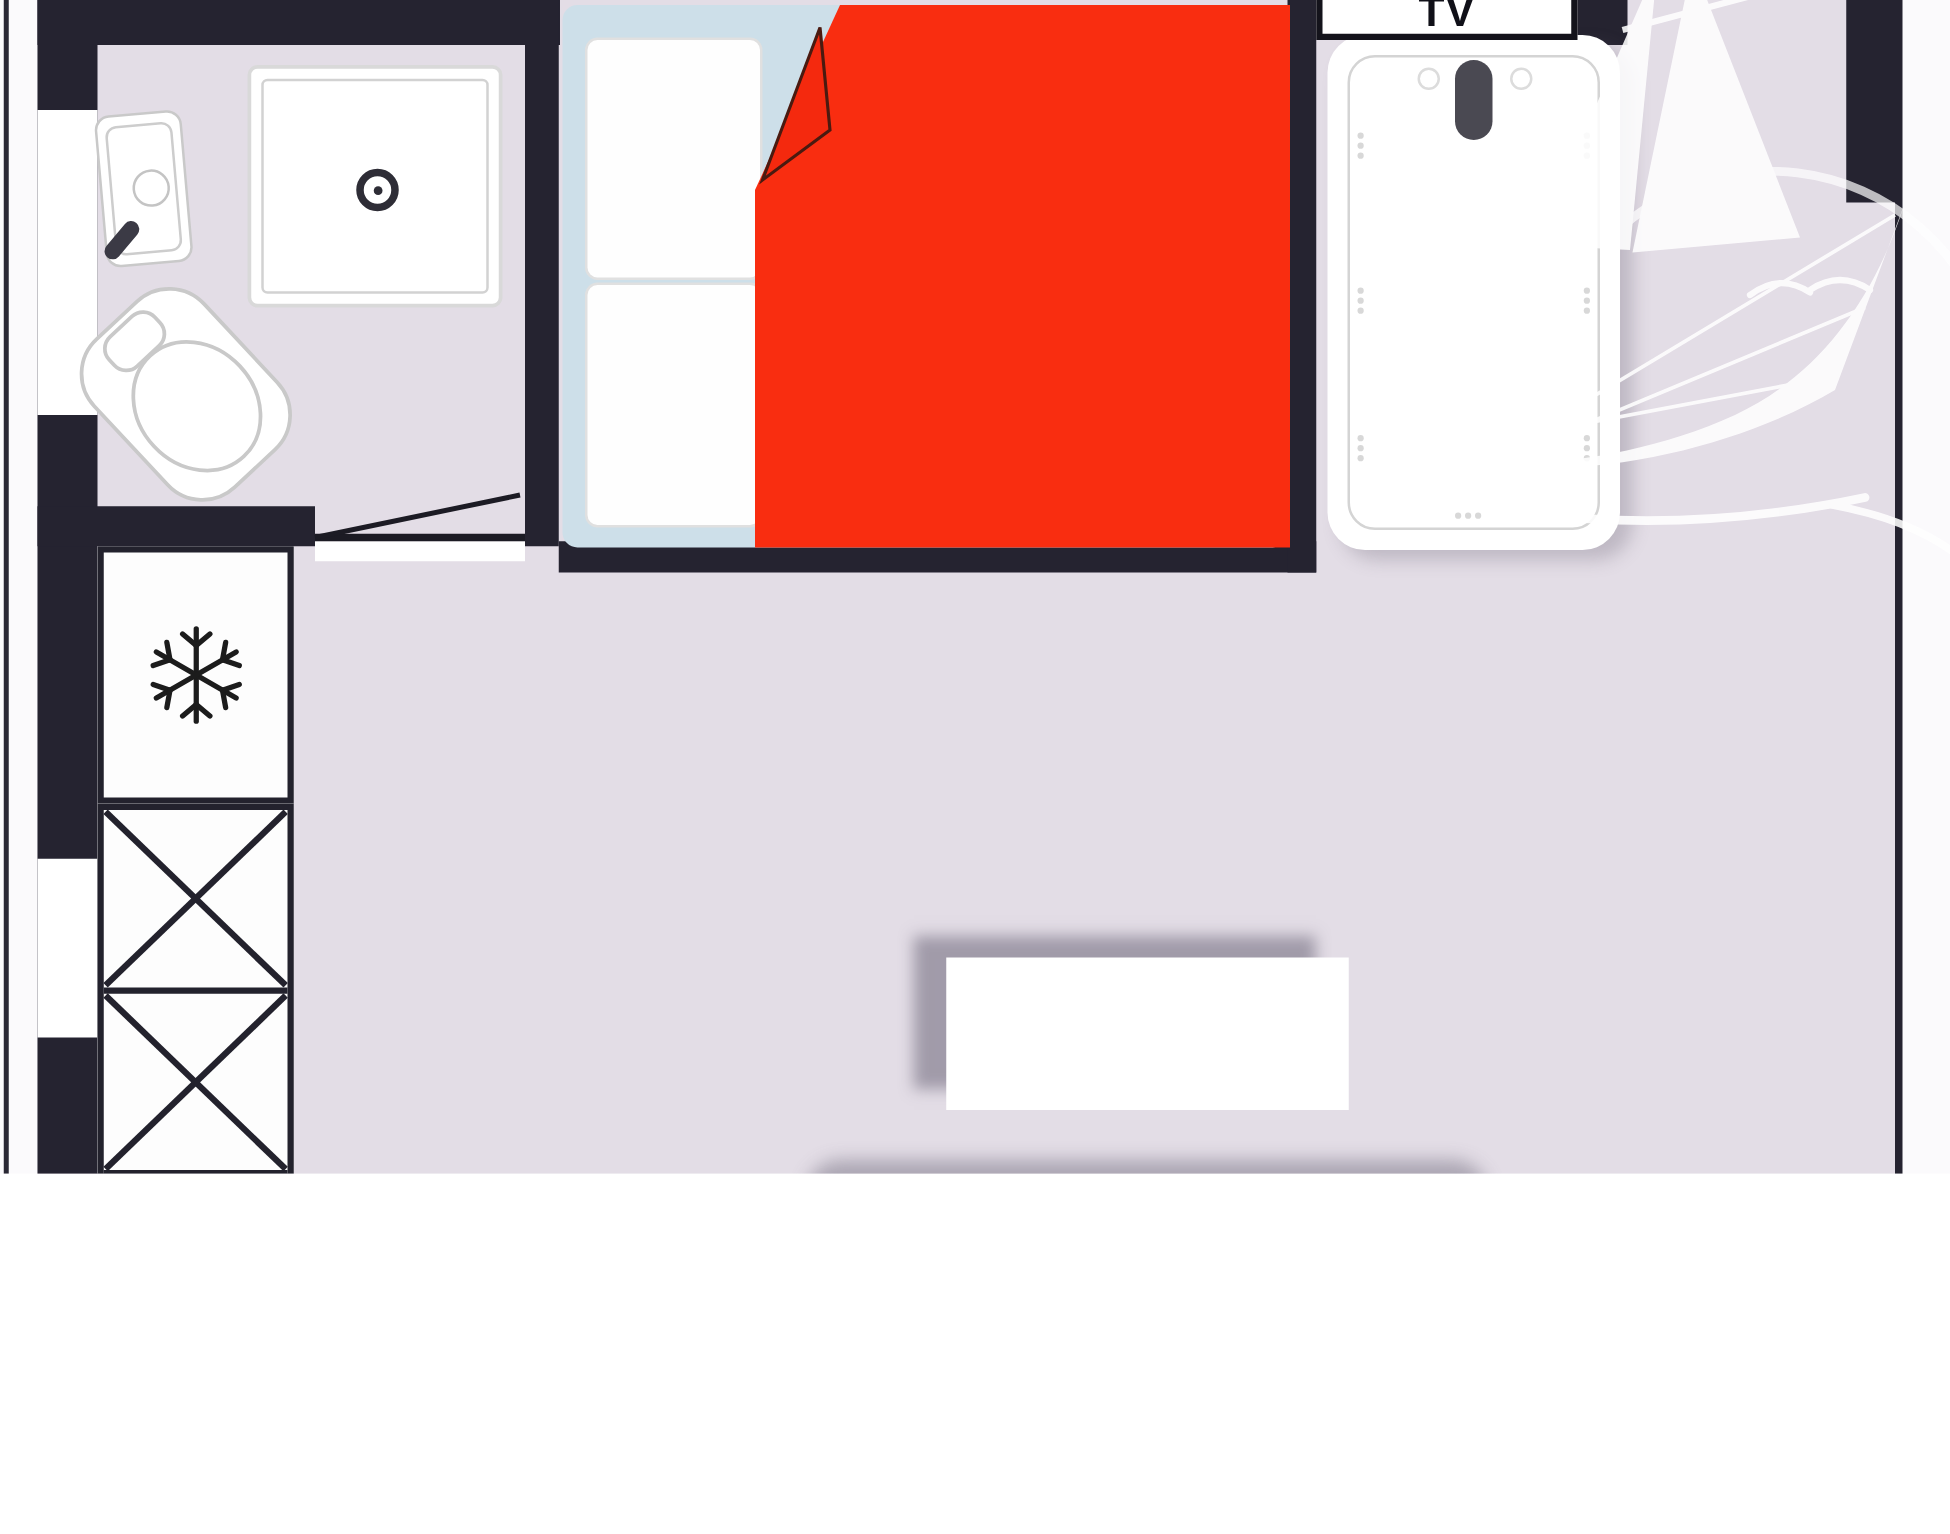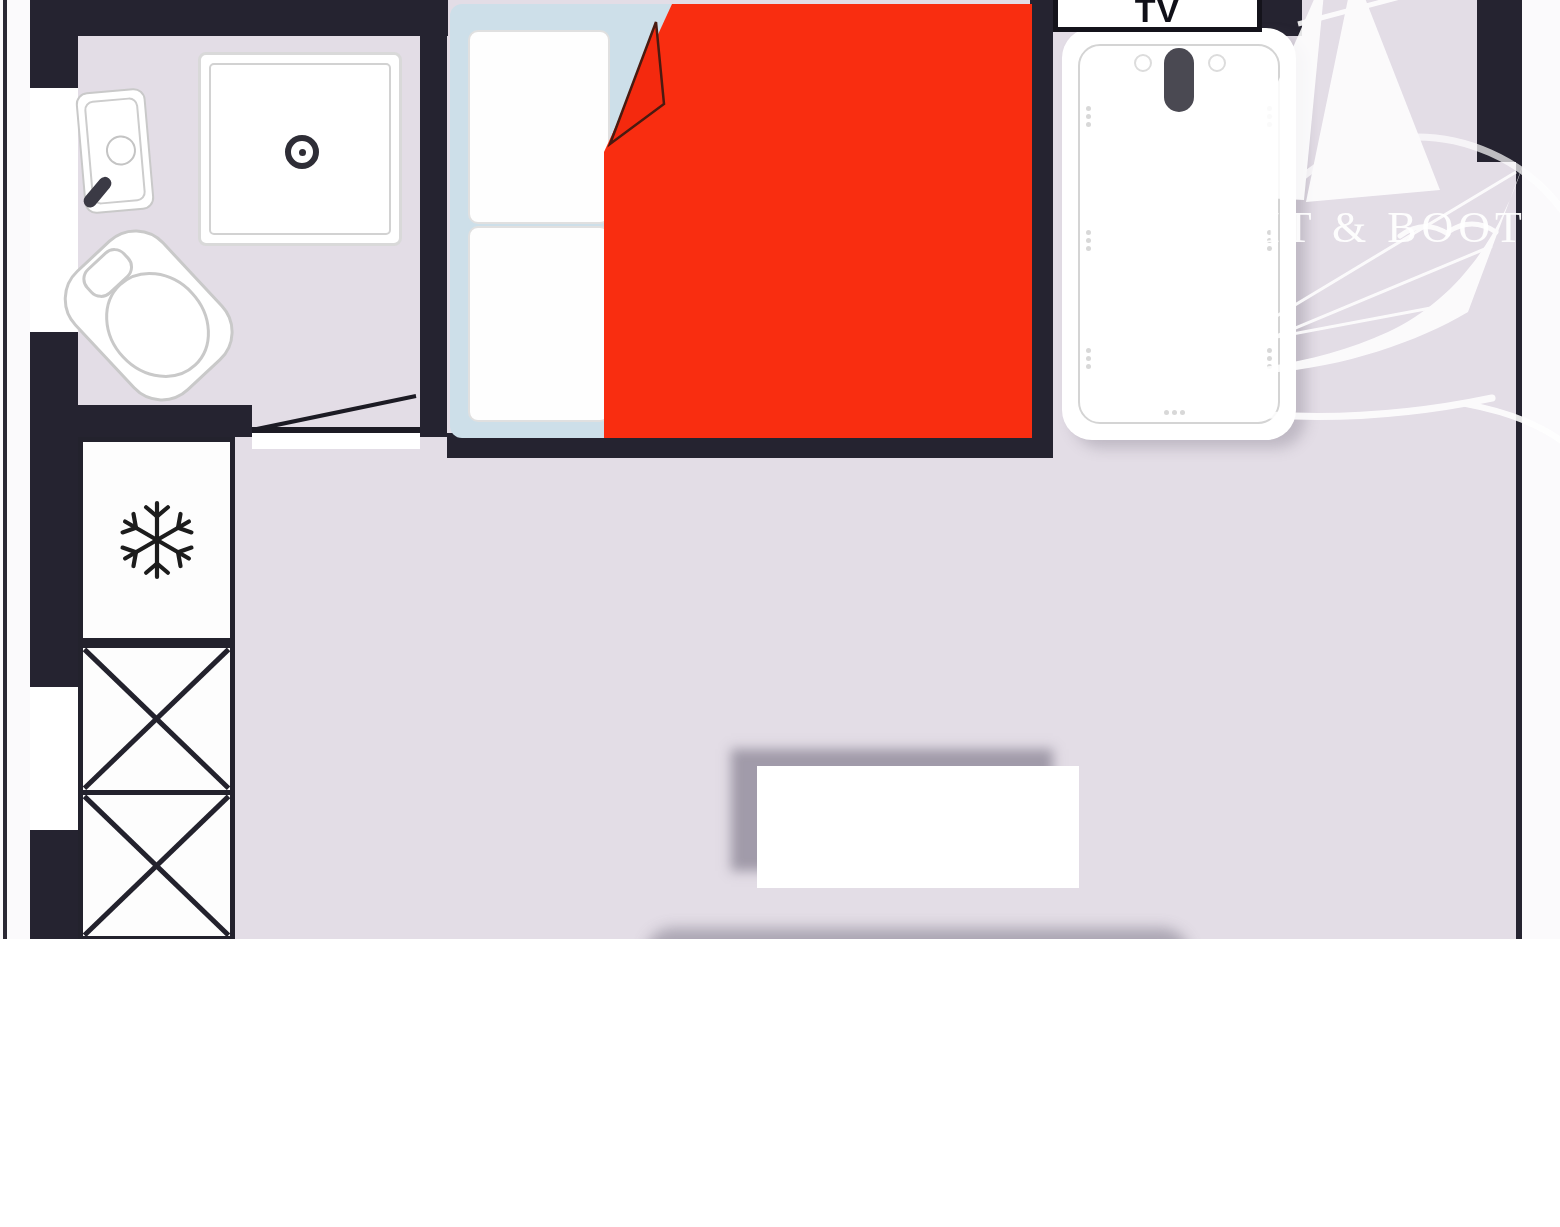--- a/index.html
+++ b/index.html
@@ -188,21 +188,20 @@
       <polygon points="254,-30 206,202 340,190" stroke="none"></polygon>
       <line x1="198" y1="24" x2="334" y2="-12" stroke-width="5"></line>
       <path d="M84,370 C180,386 298,354 368,312 L424,162 C398,244 352,302 288,332 C218,364 138,374 84,370 Z" stroke="none"></path>
       <line x1="110" y1="356" x2="416" y2="172" stroke-width="3"></line>
       <line x1="114" y1="362" x2="392" y2="246" stroke-width="3"></line>
       <line x1="108" y1="350" x2="352" y2="304" stroke-width="3"></line>
       <path d="M58,400 Q220,434 392,398" fill="none" stroke-width="7" stroke-linecap="round"></path>
       <path d="M366,404 Q452,420 488,466" fill="none" stroke-width="6" stroke-linecap="round"></path>
     </g>
   </svg>
-  <div class="abs wm-text" style="left:1140px;top:202px;width:392px;pointer-events:none;">YACHT &amp; BOOT</div>
 
   <svg class="abs" style="left:1020px;top:1172px;pointer-events:none;" width="540" height="55" viewBox="0 0 540 55">
     <path d="M28,32 C150,4 300,6 414,28 C458,37 500,32 526,20" fill="none" stroke="#9bd3ee" stroke-width="8" stroke-linecap="round"></path>
     <polygon points="326,16 390,29 320,35" fill="#5fbede"></polygon>
     <path d="M246,44 C340,56 444,52 522,38" fill="none" stroke="#7cc4e6" stroke-width="6" stroke-linecap="round"></path>
     <path d="M196,38 q12,-10 24,-1 q10,7 22,-1" fill="none" stroke="#7cc4e6" stroke-width="4" stroke-linecap="round"></path>
   </svg>
 
   <div class="abs" style="left:3px;top:0;width:4px;height:1172px;background:#2a2834;"></div>
   <div class="abs" style="left:0;top:1216px;width:1560px;height:7px;background:#1f1e28;"></div>

